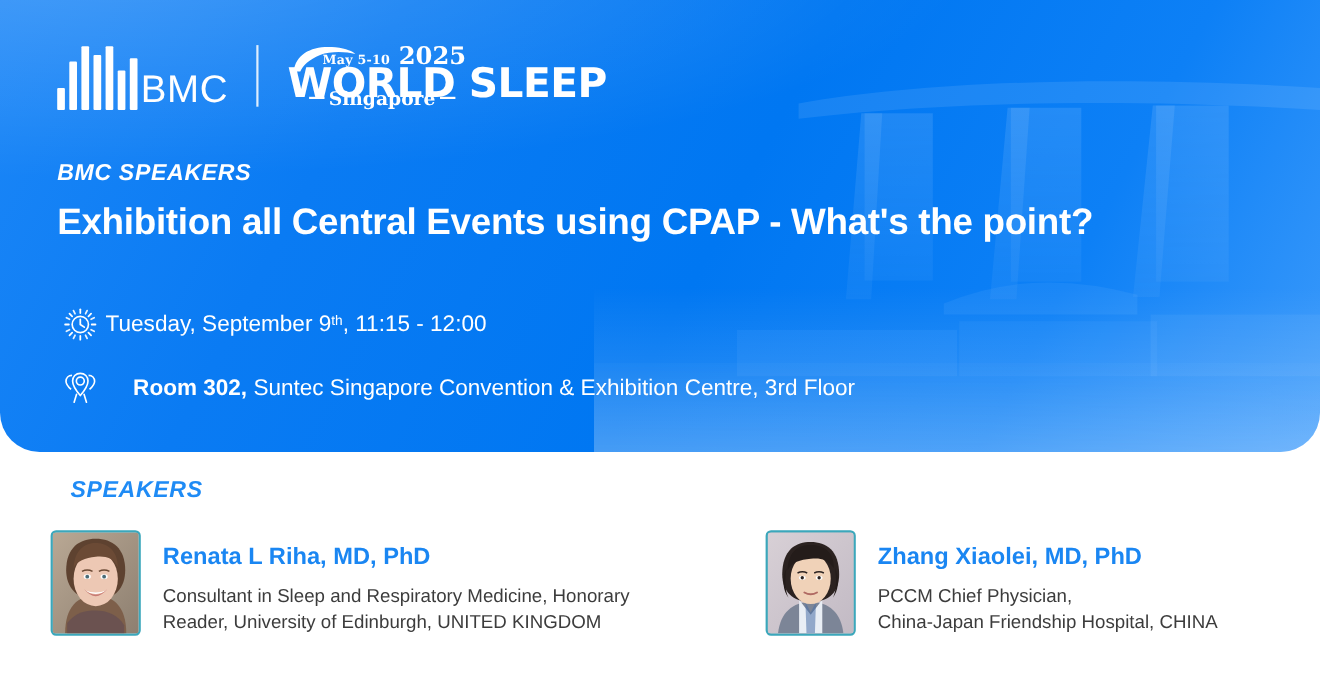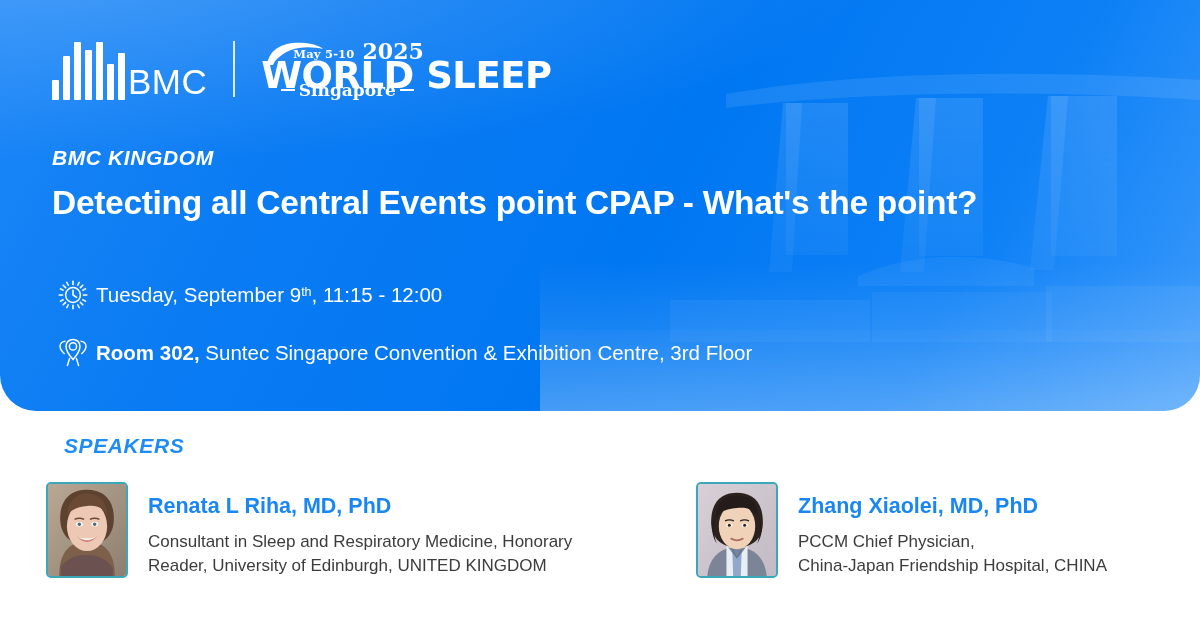--- a/index.html
+++ b/index.html
@@ -70,21 +70,21 @@
     font-size: 21px; letter-spacing: .6px;
   }
   .headline {
     position: absolute; left: 52px; top: 184px; right: 40px;
     color: #fff; font-weight: 700; font-size: 33.5px; letter-spacing: -.3px;
     line-height: 1.15; white-space: nowrap;
   }
 
   .meta { position: absolute; left: 50px; color: #fff; display: flex; align-items: center; }
   .meta-time { top: 278px; }
-  .meta-room { top: 335px; }
+  .meta-room { top: 335px; gap: 25px; }
   .meta-ico { width: 46px; flex: 0 0 46px; display: flex; align-items: center; justify-content: center; }
   .meta-txt { font-size: 20.5px; line-height: 1.2; white-space: nowrap; }
   .meta-txt b { font-weight: 700; }
   .sup { font-size: 12.5px; vertical-align: 6px; }
 
   
   .speakers-label {
     position: absolute; left: 64px; top: 434px;
     color: #1f8bf5; font-style: italic; font-weight: 700; font-size: 21px; letter-spacing: .6px;
   }
@@ -162,22 +162,22 @@
         </svg>
         <div class="ws-top">
           <span class="ws-date">May 5-10</span>
           <span class="ws-year">2025</span>
         </div>
         <div class="ws-main">WORLD SLEEP</div>
         <div class="ws-sub"><span class="rule"></span><span>Singapore</span><span class="rule"></span></div>
       </div>
     </div>
 
-    <div class="eyebrow">BMC KINGDOM</div>
-    <h1 class="headline">Detecting all Central Events point CPAP - What's the point?</h1>
+    <div class="eyebrow">BMC SPEAKERS</div>
+    <h1 class="headline">Exhibition all Central Events using CPAP - What's the point?</h1>
 
     <div class="meta meta-time">
       <div class="meta-ico">
         <svg width="34" height="34" viewBox="0 0 34 34">
           <g stroke="#fff" stroke-width="1.6" stroke-linecap="round" fill="none">
             <circle cx="17" cy="17" r="7.4" stroke-width="1.5"></circle>
             <path d="M17 17 L17 12.4 M17 17 L20.6 19.4" stroke-width="1.6"></path>
             <path d="M17 3.2 L17 6.6"></path>
               <path d="M17 27.4 L17 30.8"></path>
             <path d="M3.2 17 L6.6 17"></path>

